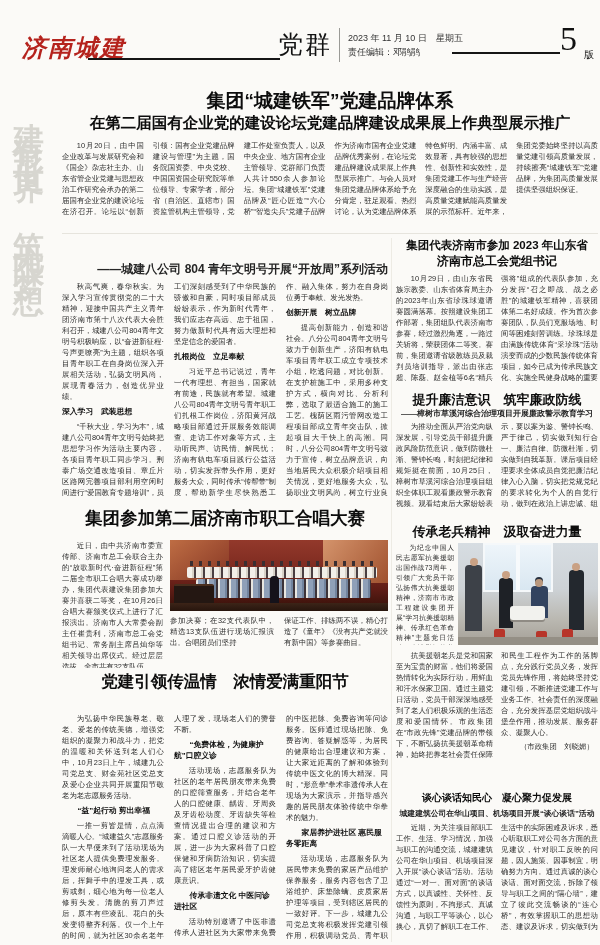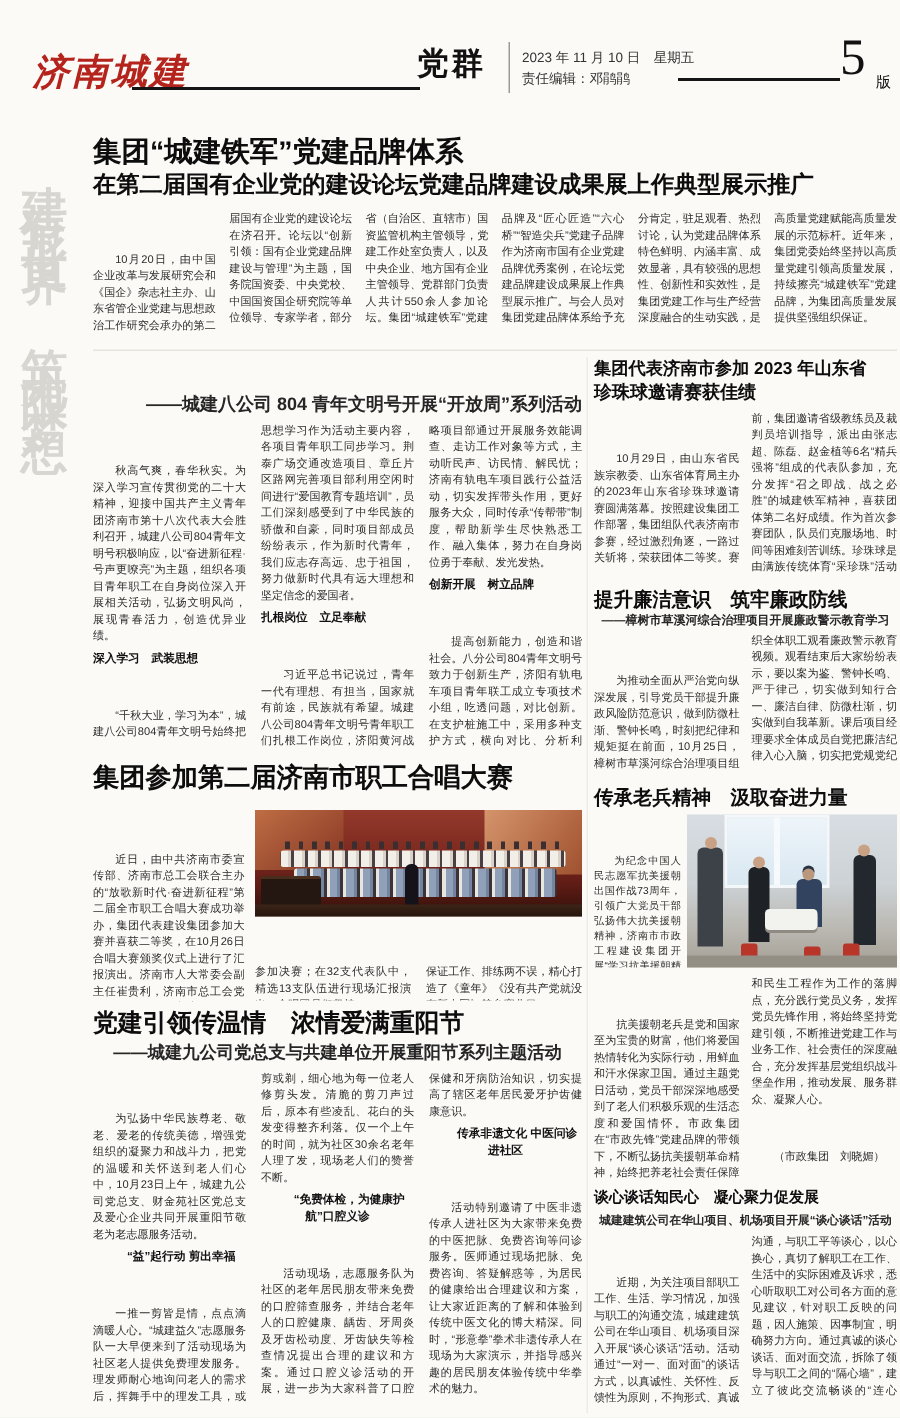--- a/index.html
+++ b/index.html
@@ -9,54 +9,54 @@
 
   
   .watermark { position:absolute; left:8px; top:98px; height:830px; width:42px;
     writing-mode:vertical-rl; text-orientation:upright; letter-spacing:13px;
     font-family:"DejaVu Serif", serif; font-size:31px; color:#d7d6d0; font-weight:bold; }
 
   
   .masthead { position:absolute; left:22px; top:32px; font-family:"DejaVu Serif", serif;
     font-style:italic; font-weight:bold; font-size:24px; letter-spacing:2px; color:#b5231d; }
   .mast-line { position:absolute; left:88px; top:58px; width:192px; height:2px; background:#151515; }
-  .section-title { position:absolute; left:278px; top:28px; font-size:21px; font-weight:bold; color:#111; letter-spacing:2px; }
+  .section-title { position:absolute; left:278px; top:28px; font-size:25px; font-weight:normal; color:#111; letter-spacing:2px; }
   .vdiv { position:absolute; left:339px; top:28px; width:1px; height:34px; background:#9a9a96; }
   .date-block { position:absolute; left:348px; top:31px; font-size:9px; color:#333; line-height:14px; }
   .header-rule { position:absolute; left:452px; top:52px; width:108px; height:2px; background:#151515; }
   .page-no { position:absolute; left:560px; top:20px; font-size:34px; color:#111; font-family:"Liberation Serif", serif; }
   .page-no-unit { position:absolute; left:584px; top:48px; font-size:10px; color:#111; }
 
   
-  .hl { font-weight:bold; color:#0d0d0d; }
+  .hl { font-weight:bold; color:#0d0d0d; text-align:center; }
   .bodytxt { font-size:7.4px; line-height:11px; text-align:justify; color:#2c2c2c; overflow:hidden; }
-  .bodytxt p { text-indent:2em;margin-top:27px; }
+  .bodytxt p { text-indent:2em; }
   .subhead { font-weight:bold; text-align:left; text-indent:0; font-size:7.8px; margin:4px 0; color:#111; }
-  .byline { text-align:left; text-indent:0; margin-top:3px; font-size:7.4px; }
+  .byline { text-align:center; text-indent:0; margin-top:3px; font-size:7.4px; }
 
   .lead-title { position:absolute; left:62px; top:88px; width:536px; font-size:19px; }
   .lead-sub   { position:absolute; left:62px; top:113px; width:536px; font-size:15.5px; }
   .lead-body  { position:absolute; left:62px; top:140px; width:536px; height:92px; column-count:6; column-gap:9px; }
   .sep-rule   { position:absolute; left:62px; top:233px; width:536px; height:1px; background:#e6e4dd; }
   .col-rule   { position:absolute; left:391px; top:238px; width:1px; height:704px; background:#edebe4; }
 
   
   .a2-title { position:absolute; left:62px; top:238px; width:326px; font-size:17px; }
   .a2-sub   { position:absolute; left:62px; top:261px; width:326px; font-size:12px; text-align:right; font-weight:bold; }
   .a2-body  { position:absolute; left:62px; top:281px; width:326px; height:220px; column-count:3; column-gap:10px; }
 
   .a3-title { position:absolute; left:62px; top:506px; width:326px; font-size:17.5px; }
   .a3-left  { position:absolute; left:62px; top:540px; width:101px; height:128px; }
   .a3-u1    { position:absolute; left:170px; top:615px; width:104px; height:52px; }
   .a3-u2    { position:absolute; left:284px; top:615px; width:104px; height:52px; }
 
   .a4-title { position:absolute; left:62px; top:671px; width:326px; font-size:16.5px; }
   .a4-sub   { position:absolute; left:62px; top:694px; width:326px; font-size:11.5px; text-align:center; font-weight:bold; }
   .a4-body  { position:absolute; left:62px; top:713px; width:326px; height:228px; column-count:3; column-gap:10px; }
-  .a4-body .subhead { text-align:center; text-indent:2em; }
+  .a4-body .subhead { text-align:left; text-indent:2em; }
 
   
   .rA-t1   { position:absolute; left:396px; top:238px; width:202px; font-size:11.5px; }
   .rA-t2   { position:absolute; left:396px; top:253px; width:202px; font-size:12px; }
   .rA-body { position:absolute; left:396px; top:273px; width:202px; height:112px; column-count:2; column-gap:8px; }
 
   .rB-title { position:absolute; left:396px; top:391px; width:202px; font-size:13px; }
   .rB-sub   { position:absolute; left:396px; top:408px; width:202px; font-size:8px; text-align:center; font-weight:bold; }
   .rB-body  { position:absolute; left:396px; top:421px; width:202px; height:98px; column-count:2; column-gap:8px; }
 
@@ -157,36 +157,35 @@
     <div class="ph1-floor"></div>
   </div>
   <div class="bodytxt a3-u1">
     <p style="text-indent:0">参加决赛；在32支代表队中，精选13支队伍进行现场汇报演出。合唱团员们坚持</p>
   </div>
   <div class="bodytxt a3-u2">
     <p style="text-indent:0">保证工作、排练两不误，精心打造了《童年》《没有共产党就没有新中国》等参赛曲目。</p>
   </div>
 
   <div class="hl a4-title">党建引领传温情　浓情爱满重阳节</div>
-  <div class="a4-sub">——城建九公司党总支与共建单位开展重阳节系列主题活动</div>
   <div class="bodytxt a4-body">
     <p>为弘扬中华民族尊老、敬老、爱老的传统美德，增强党组织的凝聚力和战斗力，把党的温暖和关怀送到老人们心中，10月23日上午，城建九公司党总支、财金苑社区党总支及爱心企业共同开展重阳节敬老为老志愿服务活动。</p>
     <div class="subhead">“益”起行动 剪出幸福</div>
     <p>一推一剪皆是情，点点滴滴暖人心。“城建益久”志愿服务队一大早便来到了活动现场为社区老人提供免费理发服务。理发师耐心地询问老人的需求后，挥舞手中的理发工具，或剪或剃，细心地为每一位老人修剪头发。清脆的剪刀声过后，原本有些凌乱、花白的头发变得整齐利落。仅一个上午的时间，就为社区30余名老年人理了发，现场老人们的赞誉不断。</p>
     <div class="subhead">“免费体检，为健康护航”口腔义诊</div>
     <p>活动现场，志愿服务队为社区的老年居民朋友带来免费的口腔筛查服务，并结合老年人的口腔健康、龋齿、牙周炎及牙齿松动度、牙齿缺失等检查情况提出合理的建议和方案。通过口腔义诊活动的开展，进一步为大家科普了口腔保健和牙病防治知识，切实提高了辖区老年居民爱牙护齿健康意识。</p>
     <div class="subhead">传承非遗文化 中医问诊进社区</div>
     <p>活动特别邀请了中医非遗传承人进社区为大家带来免费的中医把脉、免费咨询等问诊服务。医师通过现场把脉、免费咨询、答疑解惑等，为居民的健康给出合理建议和方案，让大家近距离的了解和体验到传统中医文化的博大精深。同时，“形意拳”拳术非遗传承人在现场为大家演示，并指导感兴趣的居民朋友体验传统中华拳术的魅力。</p>
     <div class="subhead">家居养护进社区 惠民服务零距离</div>
     <p>活动现场，志愿服务队为居民带来免费的家居产品维护保养服务，服务内容包含了卫浴维护、床垫除螨、皮质家居护理等项目，受到辖区居民的一致好评。下一步，城建九公司党总支将积极发挥党建引领作用，积极调动党员、青年职工参与社区服务工作的热情，不断丰富“城建益久”党建品牌内涵，为共建共赢新格局提供保障、注入动力。</p>
 
   </div>
 
   <div class="hl rA-t1">集团代表济南市参加 2023 年山东省</div>
-  <div class="hl rA-t2">珍珠球邀请赛获佳绩</div>
+  <div class="hl rA-t2">济南市总工会党组书记</div>
   <div class="bodytxt rA-body">
     <p>10月29日，由山东省民族宗教委、山东省体育局主办的2023年山东省珍珠球邀请赛圆满落幕。按照建设集团工作部署，集团组队代表济南市参赛，经过激烈角逐，一路过关斩将，荣获团体二等奖。赛前，集团邀请省级教练员及裁判员培训指导，派出由张志超、陈磊、赵金植等6名“精兵强将”组成的代表队参加，充分发挥“召之即战、战之必胜”的城建铁军精神，喜获团体第二名好成绩。作为首次参赛团队，队员们克服场地、时间等困难刻苦训练。珍珠球是由满族传统体育“采珍珠”活动演变而成的少数民族传统体育项目，如今已成为传承民族文化、实施全民健身战略的重要载体，本次比赛吸引了全省11市的运动队参加。</p>
   </div>
 
   <div class="hl rB-title">提升廉洁意识　筑牢廉政防线</div>
   <div class="rB-sub">——樟树市草溪河综合治理项目开展廉政警示教育学习</div>
   <div class="bodytxt rB-body">
     <p>为推动全面从严治党向纵深发展，引导党员干部提升廉政风险防范意识，做到防微杜渐、警钟长鸣，时刻把纪律和规矩挺在前面，10月25日，樟树市草溪河综合治理项目组织全体职工观看廉政警示教育视频。观看结束后大家纷纷表示，要以案为鉴、警钟长鸣、严于律己，切实做到知行合一、廉洁自律、防微杜渐，切实做到自我革新。课后项目经理要求全体成员自觉把廉洁纪律入心入脑，切实把党规党纪的要求转化为个人的自觉行动，做到在政治上讲忠诚、组织上讲服从、行动上讲纪律，主动在思想上划红线、在行为上明底线，以案为鉴知敬畏、以人为镜严律己，珍惜名誉、珍重家庭。</p>
 
   </div>

